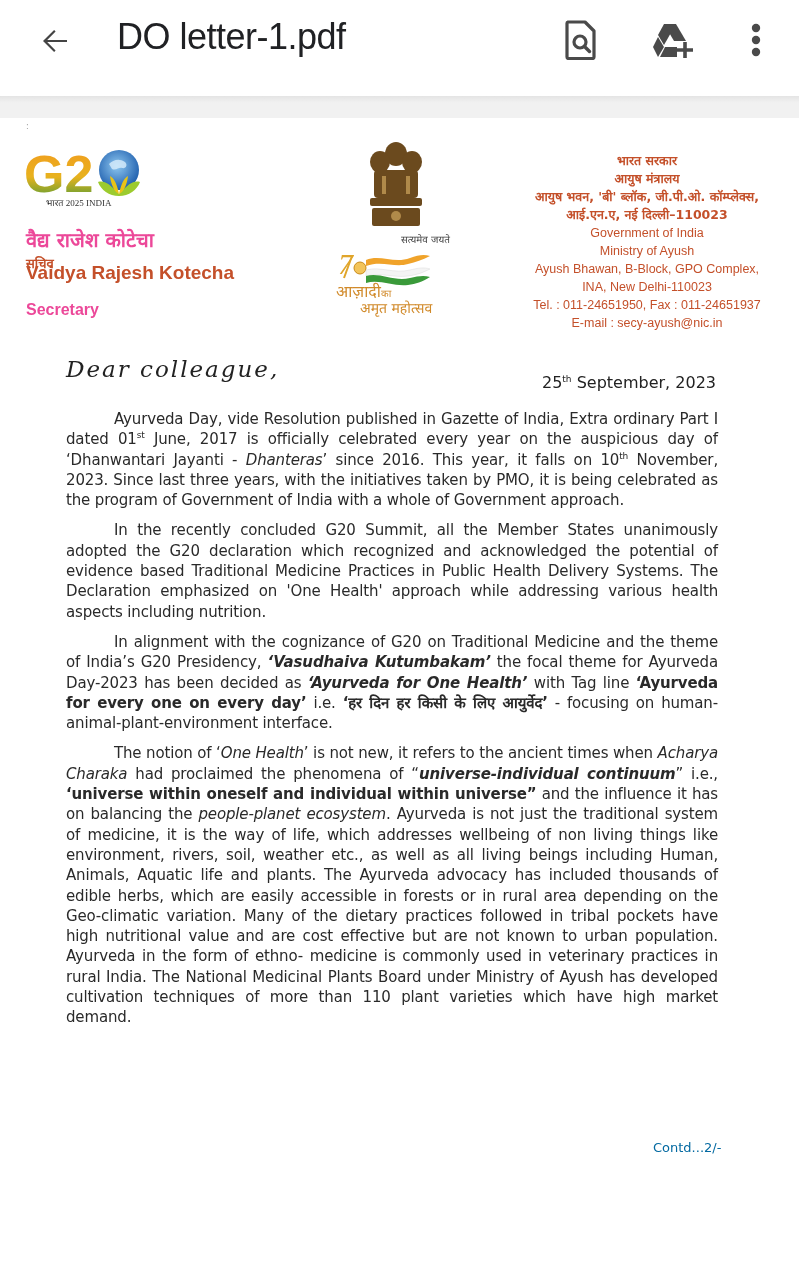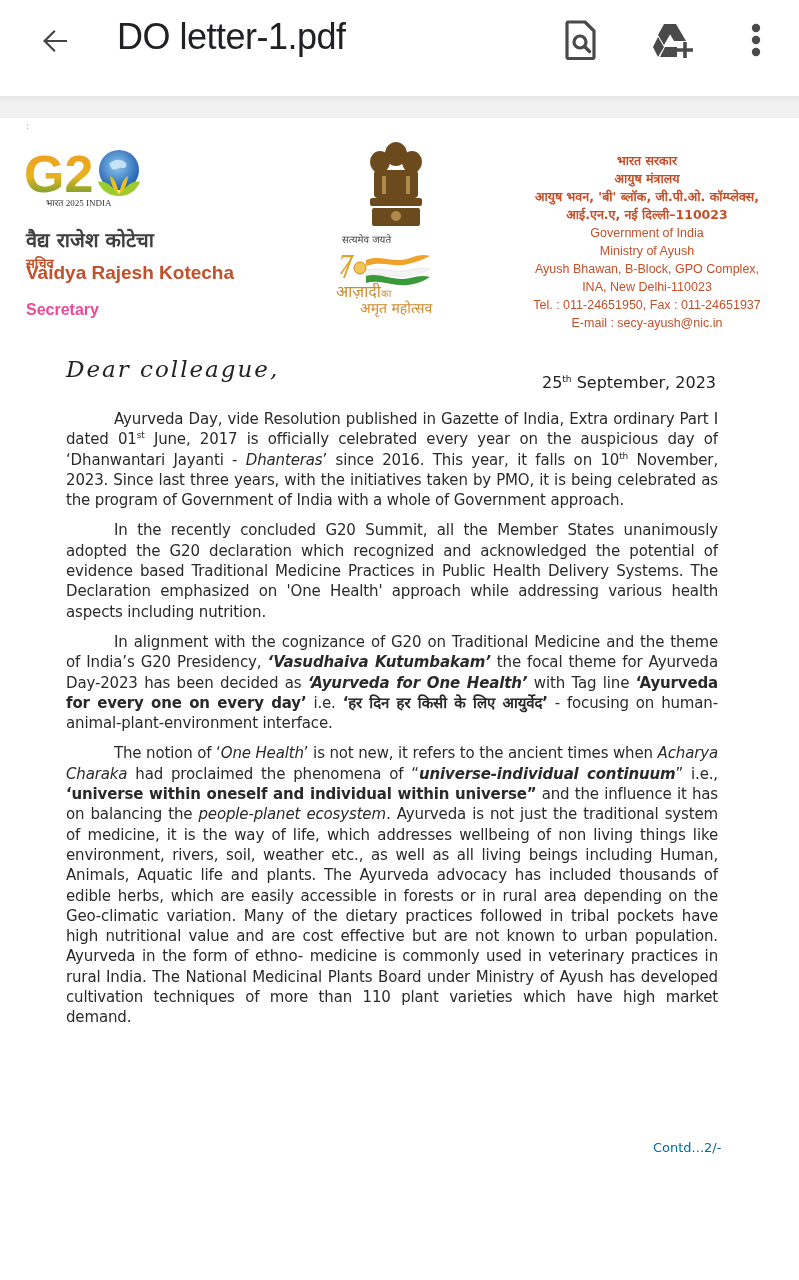--- a/index.html
+++ b/index.html
@@ -13,28 +13,28 @@
   .appbar .icon-btn { position: absolute; top: 15px; width: 50px; height: 50px; display: flex; align-items: center; justify-content: center; }
   .shadow { position: absolute; left: 0; top: 96px; width: 799px; height: 22px; background: linear-gradient(#e4e4e4, #f1f1f1 30%, #f1f1f1); }
 
   
   .page { position: absolute; left: 0; top: 118px; width: 799px; height: 1162px; background: #ffffff; }
   .specks { position: absolute; left: 26px; top: 6px; font-size: 8px; color: #9a9a9a; line-height: 6px; }
 
   
   .g20 { position: absolute; left: 24px; top: 28px; width: 122px; height: 62px; }
   .g20-sub { position: absolute; left: 46px; top: 78px; font-family: "Liberation Serif", serif; font-size: 9px; color: #333; }
-  .name-hi { position: absolute; left: 26px; top: 108px; font-size: 20px; color: #404040; font-weight: bold; }
+  .name-hi { position: absolute; left: 26px; top: 108px; font-size: 20px; color: #ec4899; font-weight: bold; }
   .role-hi { position: absolute; left: 26px; top: 136px; font-size: 13px; color: #c4502a; font-weight: bold; }
   .name-en { position: absolute; left: 26px; top: 144px; font-family: "Liberation Sans", sans-serif; font-size: 19px; color: #c4502a; font-weight: bold; }
   .role-en { position: absolute; left: 26px; top: 183px; font-family: "Liberation Sans", sans-serif; font-size: 16px; color: #ec4899; font-weight: bold; }
 
   
   .emblem { position: absolute; left: 360px; top: 18px; width: 72px; height: 96px; }
-  .motto { position: absolute; left: 342px; top: 114px; width: 108px; text-align: left; font-size: 10px; color: #444; }
+  .motto { position: absolute; left: 342px; top: 114px; width: 108px; text-align: right; font-size: 10px; color: #444; }
   .azadi { position: absolute; left: 332px; top: 128px; width: 120px; height: 70px; }
   .azadi-l1 { position: absolute; left: 336px; top: 162px; font-size: 16px; color: #d18a2a; }
   .azadi-l1 small { font-size: 10px; }
   .azadi-l2 { position: absolute; left: 360px; top: 180px; font-size: 14px; color: #d18a2a; }
 
   
   .addr { position: absolute; left: 492px; top: 34px; width: 310px; text-align: center; color: #c4502a; line-height: 18px; }
   .addr .hi { font-size: 12.5px; font-weight: bold; }
   .addr .en { font-family: "Liberation Sans", sans-serif; font-size: 12.5px; line-height: 18px; }
 

